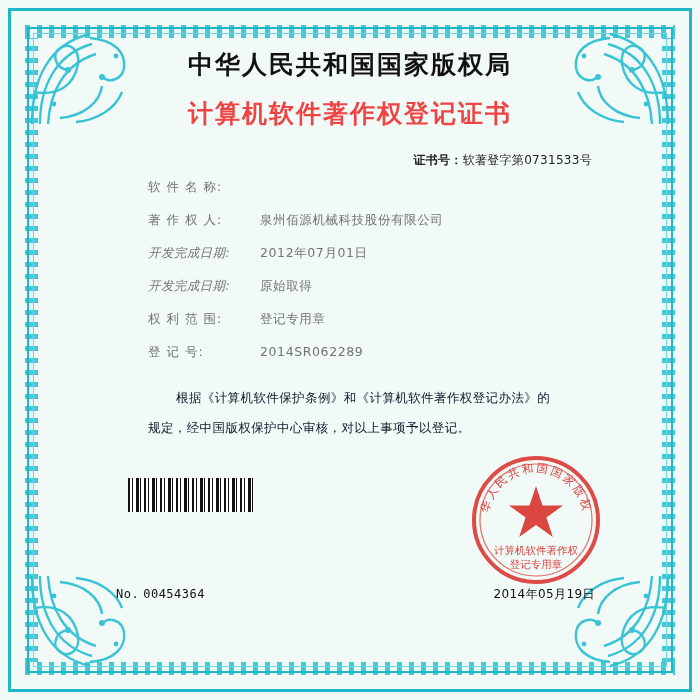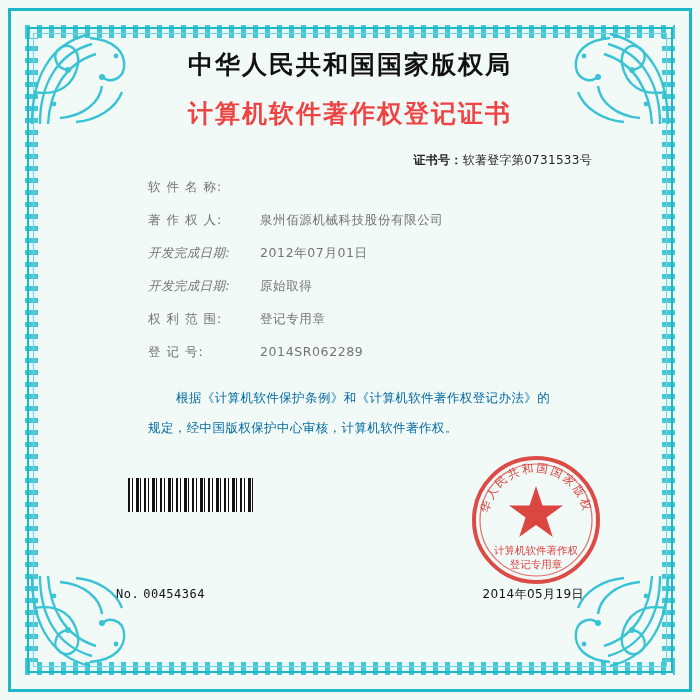--- a/index.html
+++ b/index.html
@@ -135,21 +135,21 @@
     font-size: 11.5px;
   }
   .field-row.gap-top { margin-top: 14px; }
 
   .statement {
     margin-top: 22px;
     padding-left: 96px;
     padding-right: 58px;
     font-size: 12.5px;
     line-height: 30px;
-    color: #0369a1;
+    color: #0f172a;
     letter-spacing: .4px;
   }
   .statement .indent { text-indent: 28px; display: block; }
 
   
   .barcode {
     position: absolute;
     left: 128px;
     top: 478px;
     width: 125px;
@@ -171,21 +171,21 @@
     right: 96px;
     top: 452px;
     width: 136px;
     height: 136px;
   }
   .seal svg { display: block; }
 
   
   .footer {
     position: absolute;
-    left: 0; right: 12px;
+    left: 0; right: 1px;
     top: 586px;
     padding: 0 104px 0 116px;
     display: flex;
     justify-content: space-between;
     align-items: baseline;
     font-size: 12px;
     color: #111;
   }
   .footer .no {
     font-family: "DejaVu Sans Mono", "Liberation Mono", monospace;
@@ -321,21 +321,21 @@
 
       <div class="field-row">
         <div class="field-label">登 记 号:</div>
         <div class="field-value">2014SR062289</div>
       </div>
 
     </div>
 
     <div class="statement">
       <span class="indent">根据《计算机软件保护条例》和《计算机软件著作权登记办法》的</span>
-      <span>规定，经中国版权保护中心审核，计算机软件著作权。</span>
+      <span>规定，经中国版权保护中心审核，对以上事项予以登记。</span>
     </div>
 
   </div>
 
   <div class="barcode">
     <div class="bars"></div>
   </div>
 
   <div class="seal">
     <svg viewBox="0 0 136 136" width="136" height="136" xmlns="http://www.w3.org/2000/svg">

